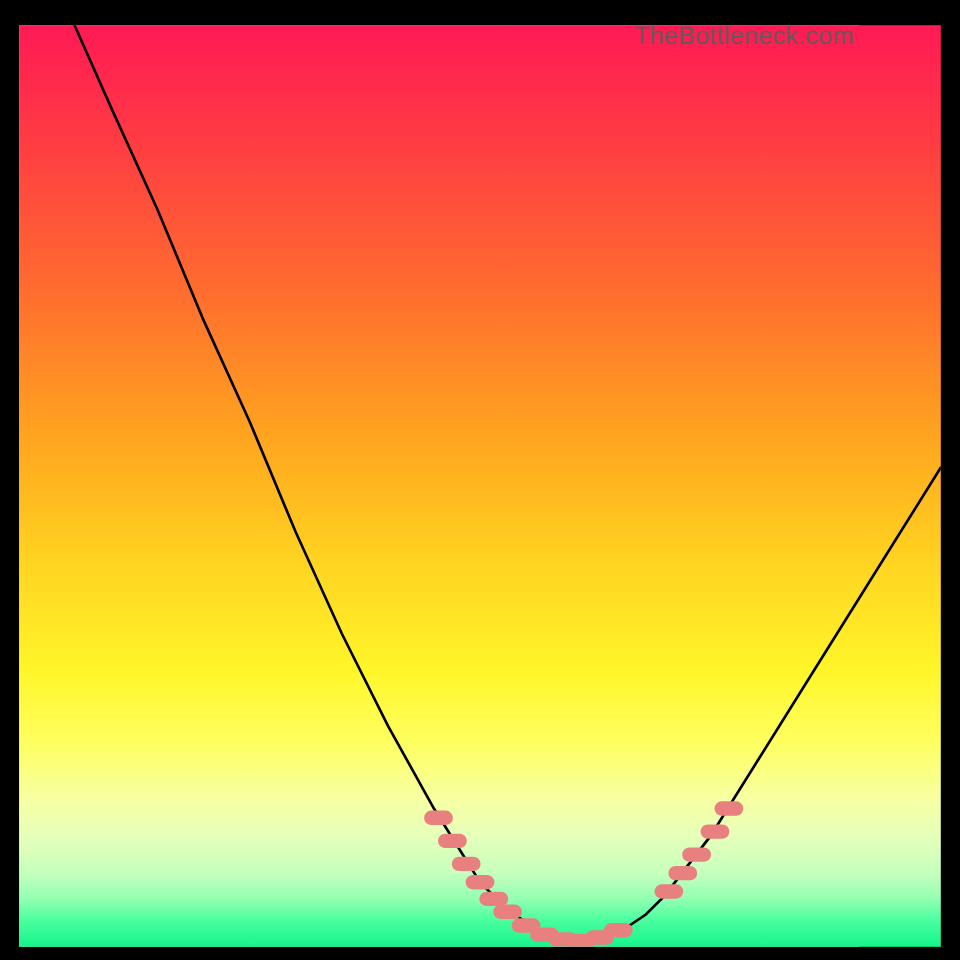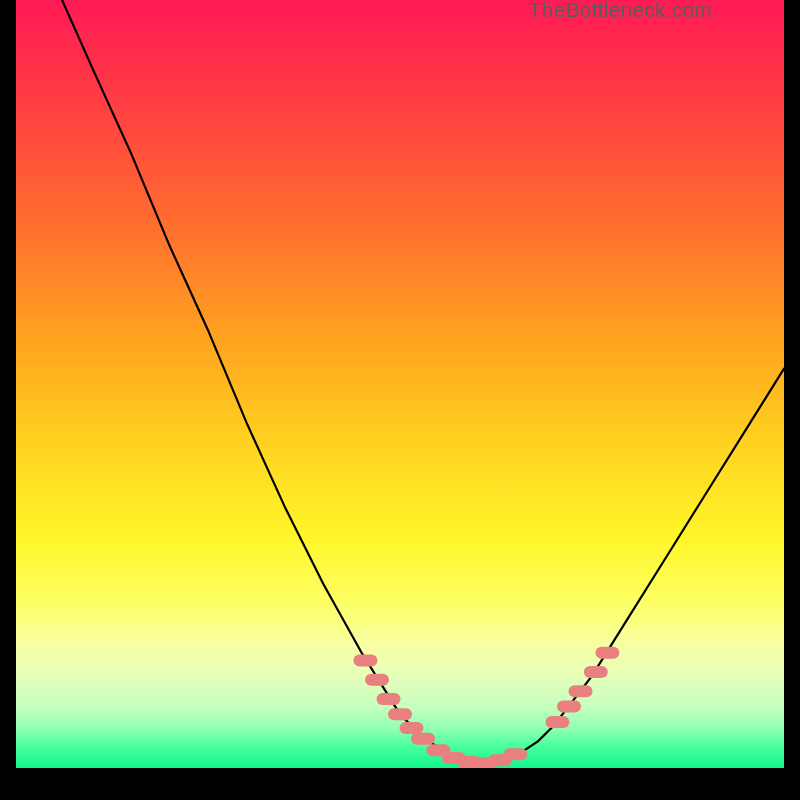--- a/index.html
+++ b/index.html
@@ -7,21 +7,21 @@
     padding: 0;
     width: 800px;
     height: 800px;
     background: #000000;
     overflow: hidden;
     font-family: Arial, Helvetica, sans-serif;
   }
   .frame {
     position: absolute;
     left: 16px;
-    top: 0;
+    top: 21px;
     width: 700px;
     height: 768px;
     background: #f0abfc;
   }
   .plot-bg {
     position: absolute;
     left: 0;
     top: 0;
     width: 768px;
     height: 768px;

